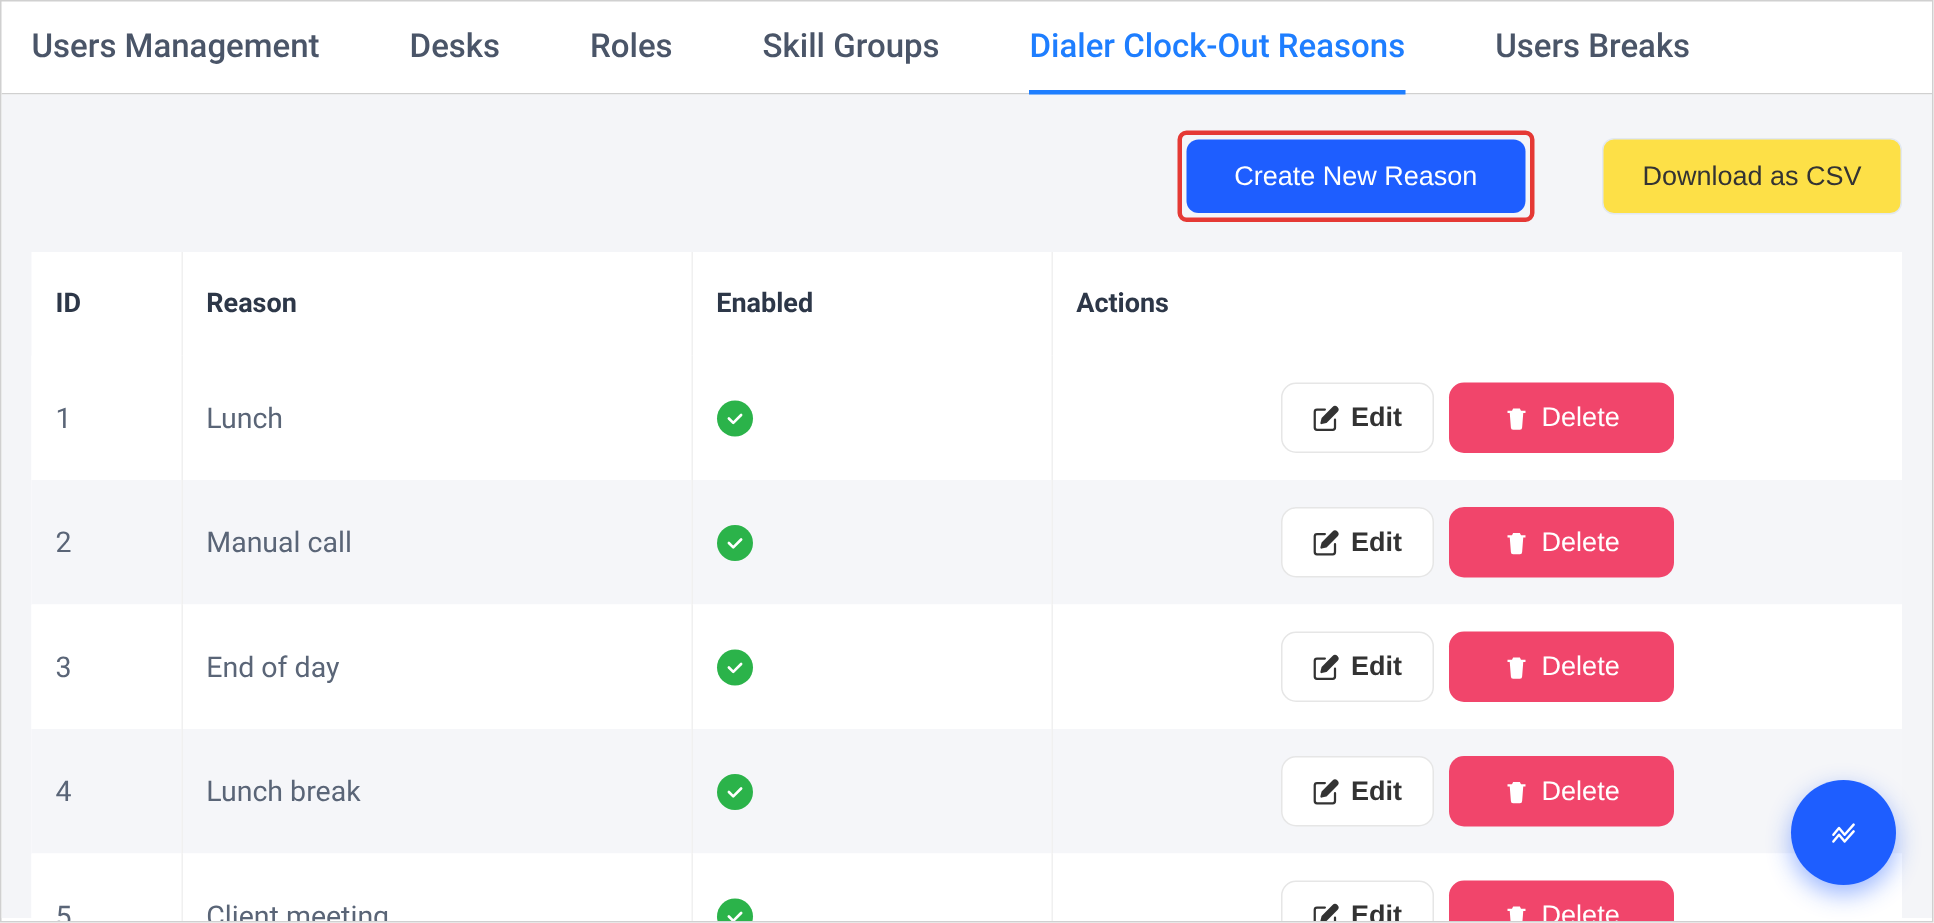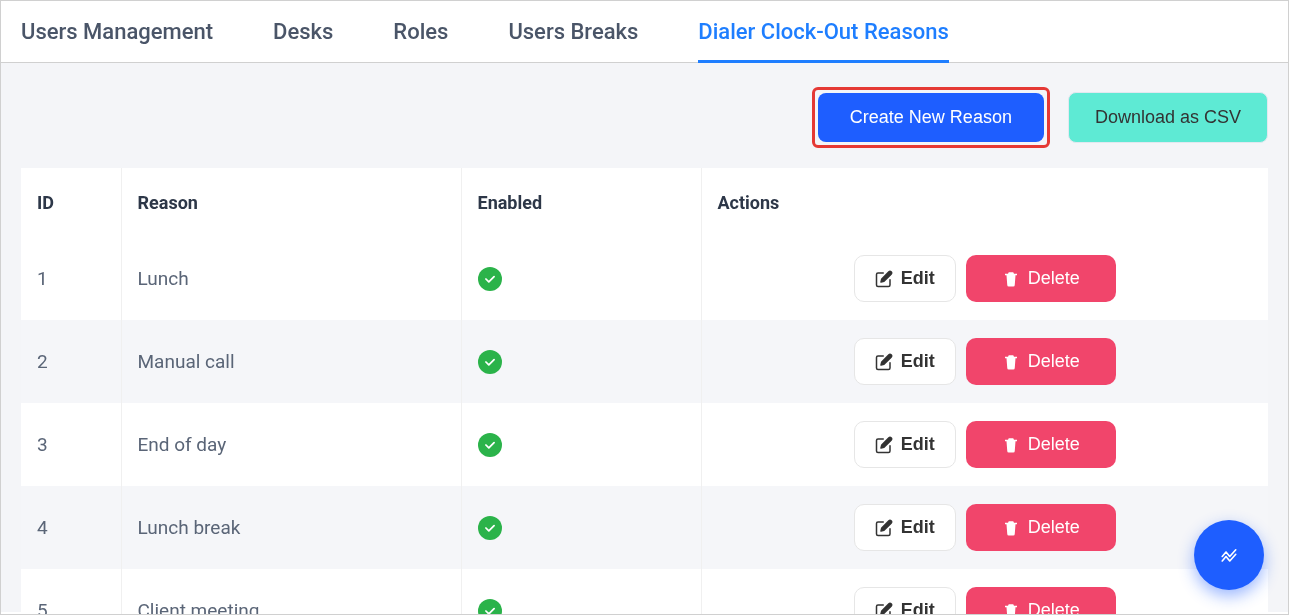--- a/index.html
+++ b/index.html
@@ -65,23 +65,24 @@
       display: inline-flex;
       align-items: center;
       gap: 8px;
     }
     .btn-primary {
       background: #1e5eff;
       color: #fff;
       padding: 14px 32px;
     }
     .btn-white {
-      background: #5eead4;
+      background: #fde047;
       color: #333;
       border: 1px solid #e2e8f0;
+      margin-left: 27px;
     }
     .btn-delete {
       background: #f1456b;
       color: #fff;
       border-radius: 10px;
       padding: 12px 36px;
     }
     .btn-edit {
       background: #fff;
       color: #333;
@@ -151,22 +152,23 @@
     .icon { display: inline-flex; }
     .icon svg { width: 18px; height: 18px; }
   </style>
 </head>
 <body>
 
 <div class="tabs" id="tabs-container">
     <div class="tab">Users Management</div>
     <div class="tab">Desks</div>
     <div class="tab">Roles</div>
+    <div class="tab">Skill Groups</div>
+    <div class="tab active">Dialer Clock-Out Reasons</div>
     <div class="tab">Users Breaks</div>
-    <div class="tab active">Dialer Clock-Out Reasons</div>
   </div>
 
 <div class="content">
   <div class="actions-bar">
     <div class="btn-primary-wrap">
       <button class="btn btn-primary">Create New Reason</button>
     </div>
     <button class="btn btn-white">Download as CSV</button>
   </div>
 

